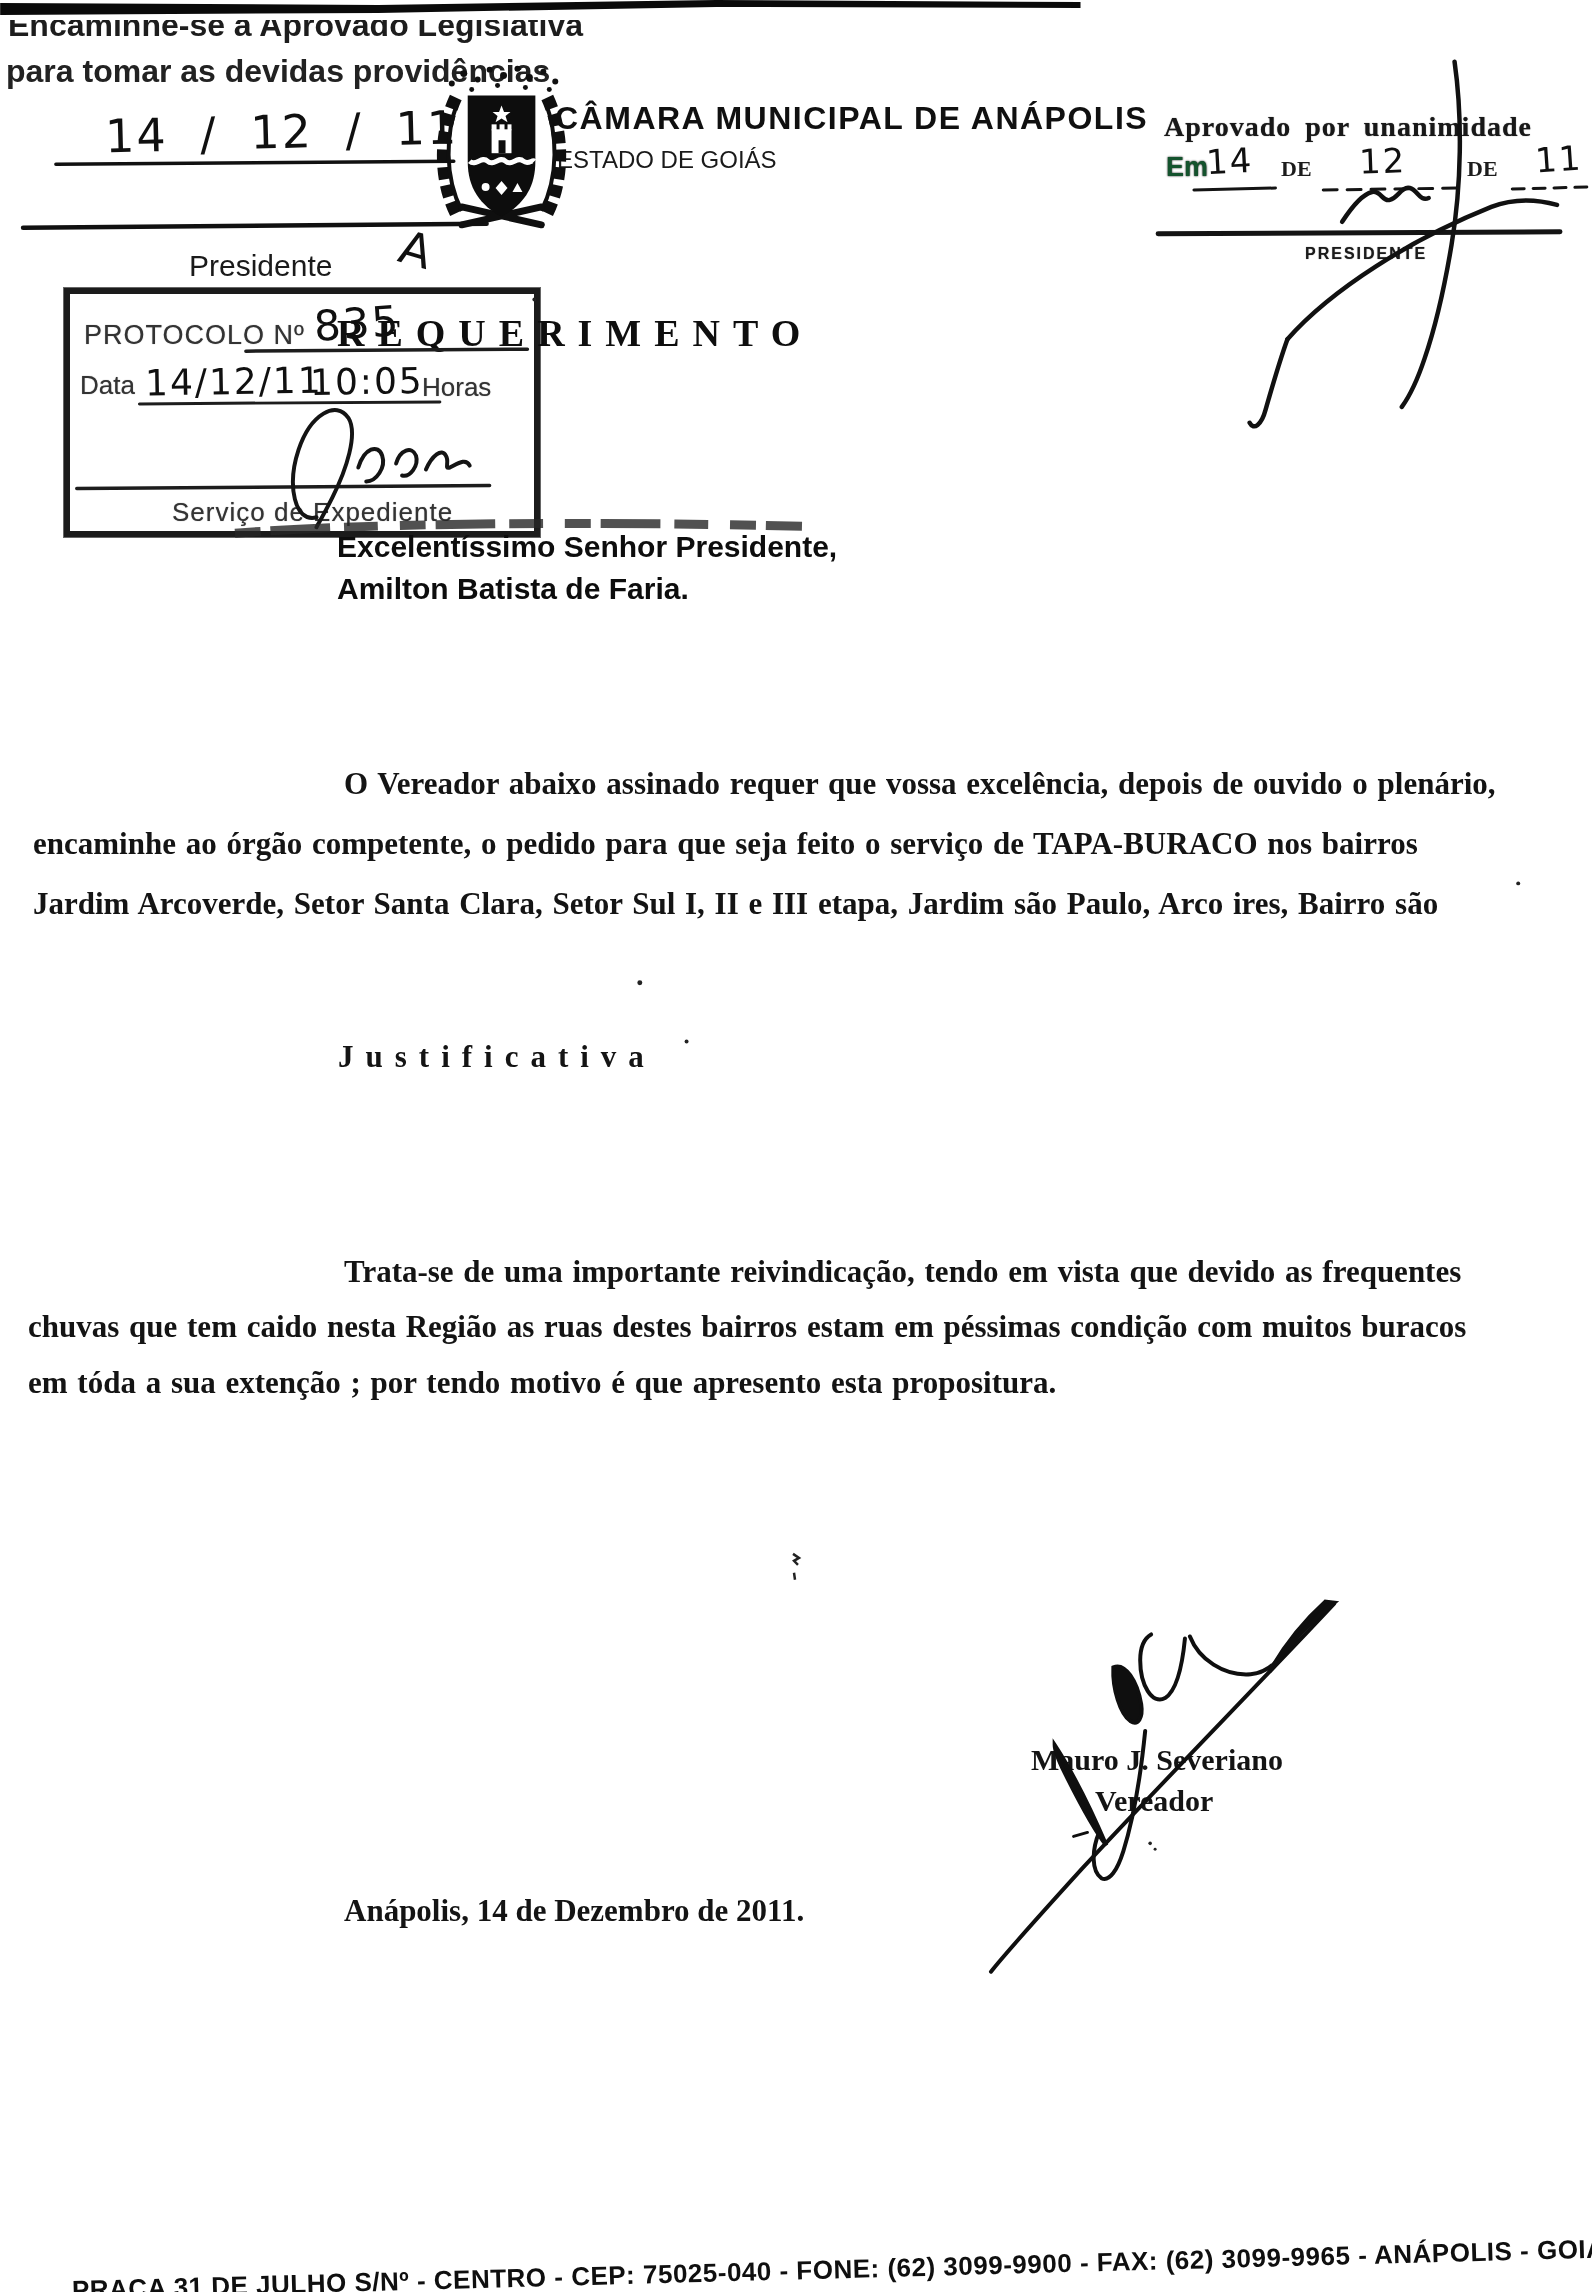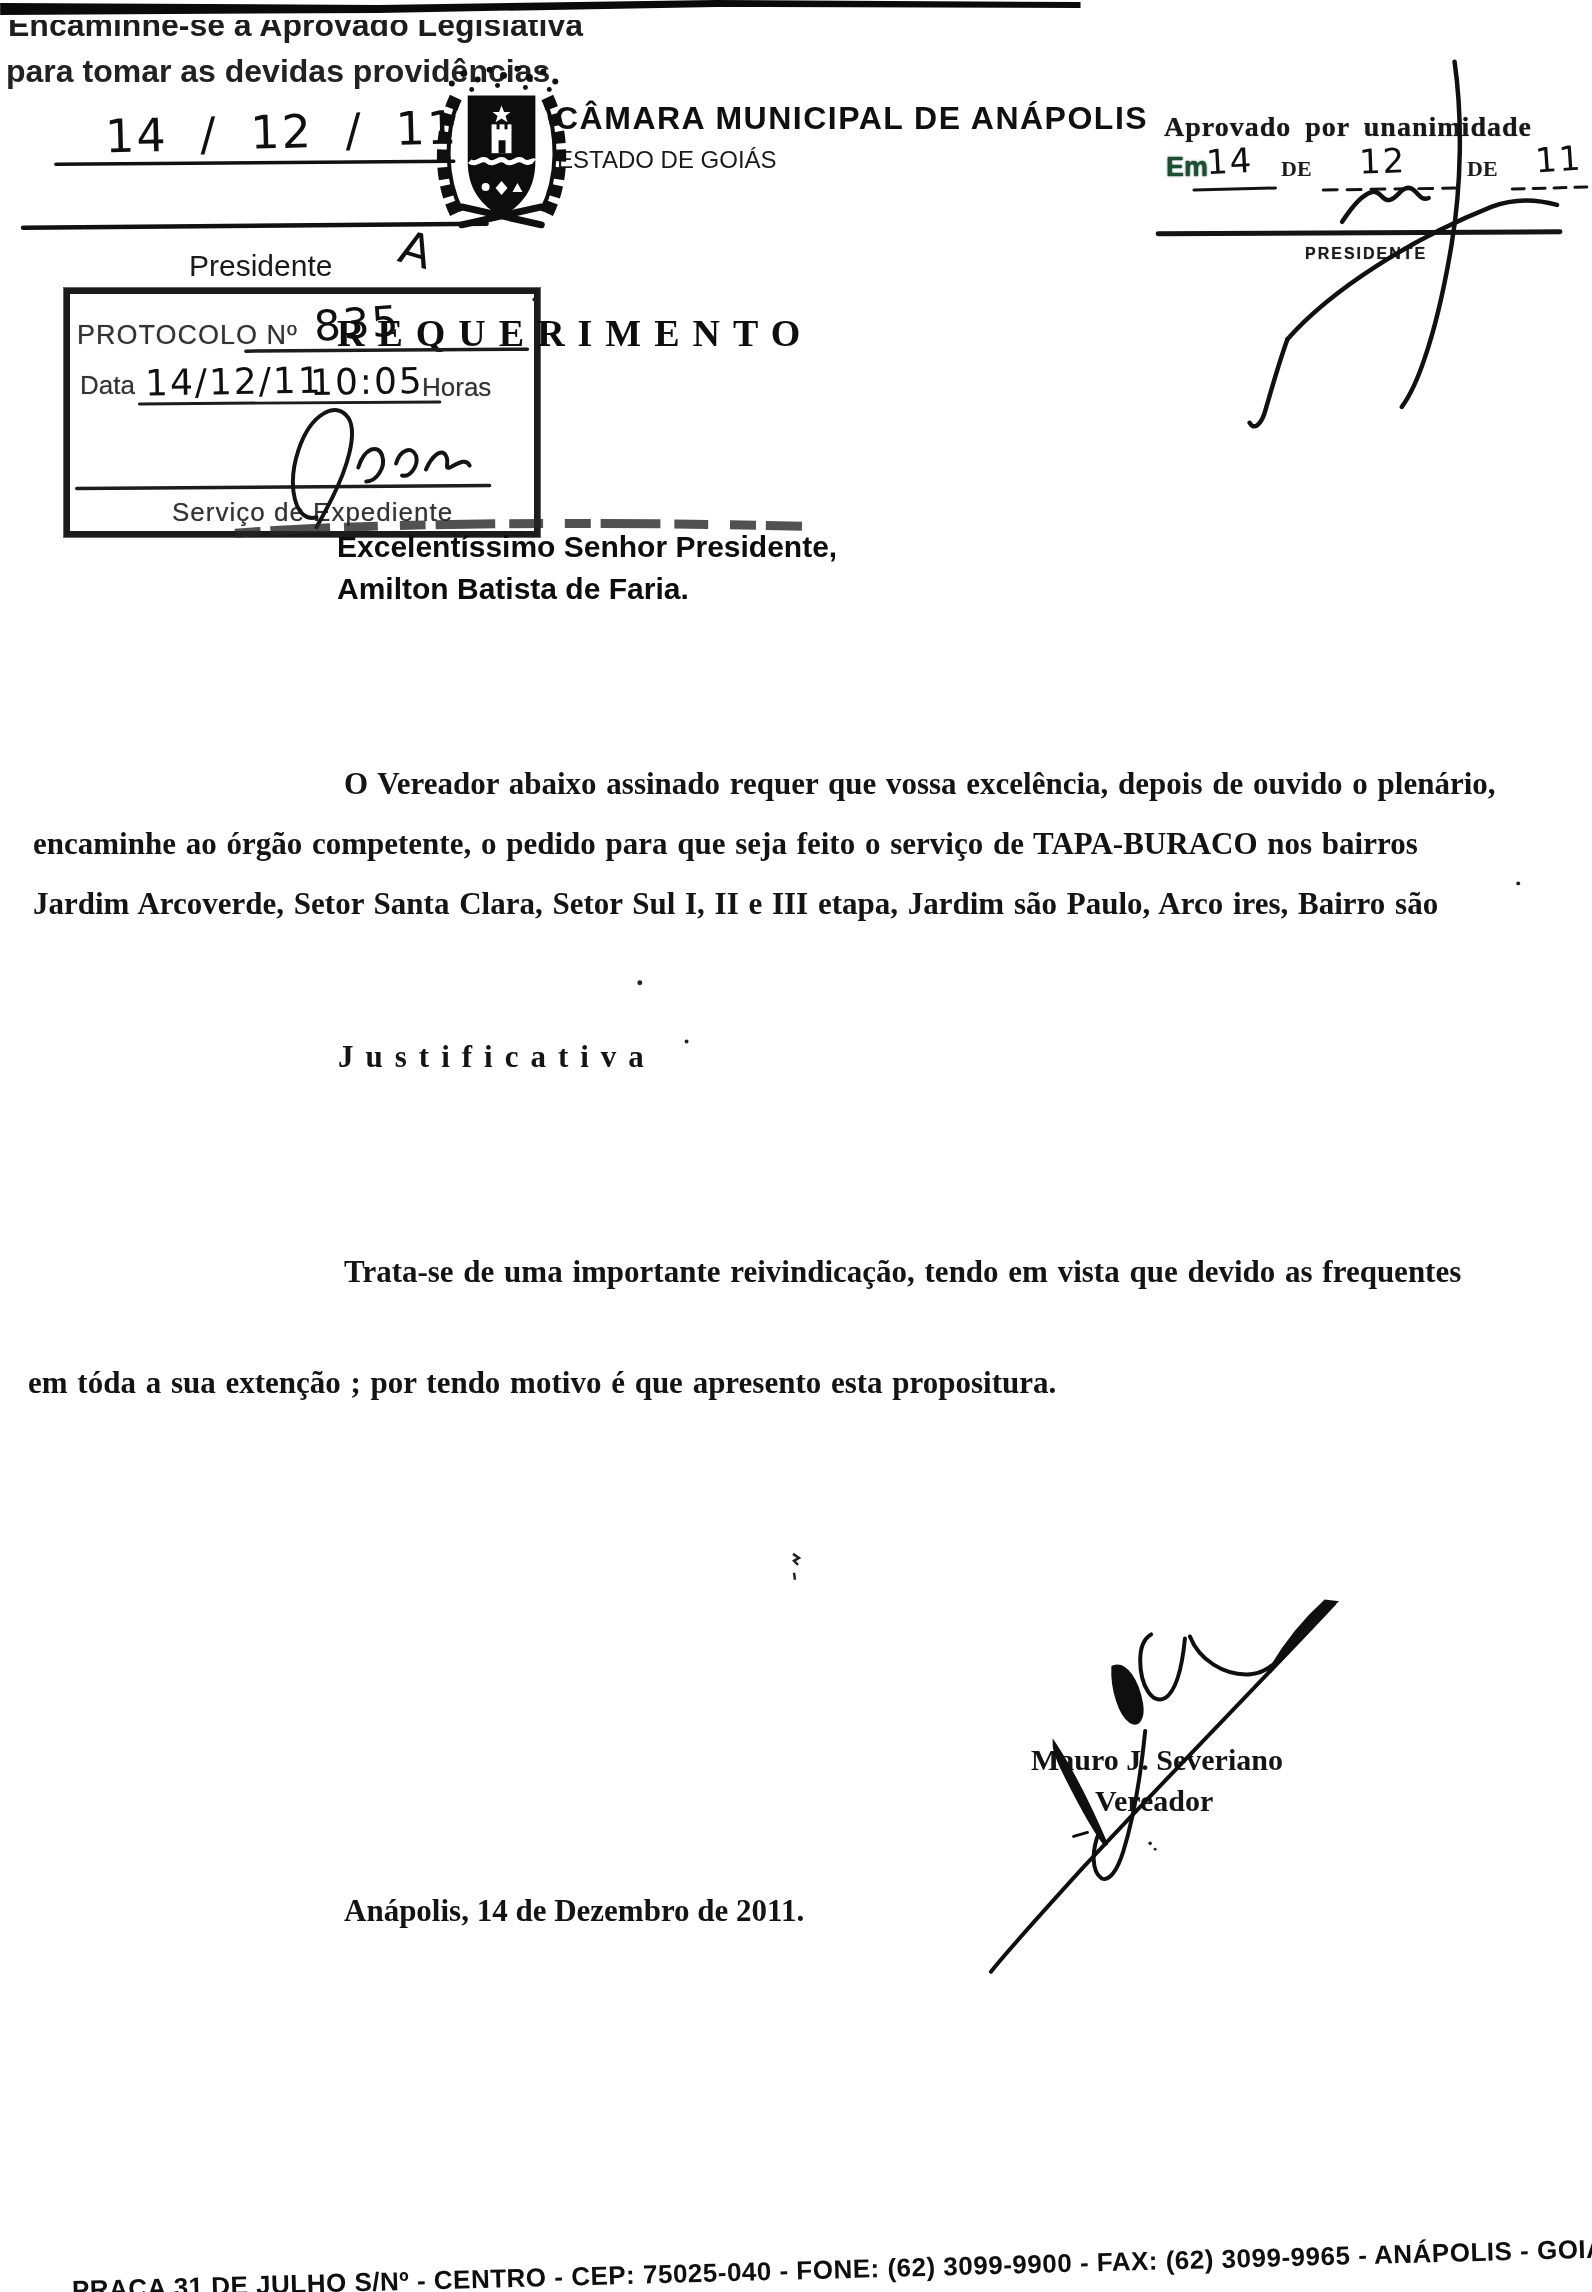--- a/index.html
+++ b/index.html
@@ -39,40 +39,41 @@
   <div class="abs txt serifb" style="left:1164px;top:111px;font-size:28px;word-spacing:6px;letter-spacing:1px;color:#181818;text-shadow:0 0 1px #555;">Aprovado por unanimidade</div>
   <div class="abs txt" style="left:1166px;top:152px;font-size:27px;font-weight:700;color:#14532d;text-shadow:0 0 2px #000;">Em</div>
   <div class="abs txt hw" style="left:1206px;top:141px;font-size:34px;transform:rotate(-3deg);">14</div>
   <div class="abs txt serifb" style="left:1281px;top:156px;font-size:22px;color:#1c1c1c;">DE</div>
   <div class="abs txt hw" style="left:1359px;top:141px;font-size:34px;transform:rotate(-2deg);">12</div>
   <div class="abs txt serifb" style="left:1467px;top:156px;font-size:22px;color:#1c1c1c;">DE</div>
   <div class="abs txt hw" style="left:1535px;top:139px;font-size:34px;transform:rotate(-4deg);">11</div>
   <div class="abs txt" style="left:1305px;top:245px;font-size:16px;font-weight:700;letter-spacing:2px;color:#1b1b1b;text-shadow:0 0 1px #666;">PRESIDENTE</div>
 
   <div class="abs protocol-box" style="left:64px;top:288px;width:464px;height:237px;"></div>
-  <div class="abs txt stamp" style="left:77px;top:320px;font-size:27px;letter-spacing:1px;z-index:2;">PROTOCOLO Nº</div>
+  <div class="abs txt stamp" style="left:84px;top:320px;font-size:27px;letter-spacing:1px;z-index:2;">PROTOCOLO Nº</div>
   <div class="abs txt hw" style="left:314px;top:299px;font-size:42px;transform:rotate(-4deg);z-index:4;">835</div>
   <div class="abs txt hw" style="left:400px;top:223px;font-size:46px;transform:rotate(16deg);z-index:4;">A</div>
   <div class="abs txt stamp" style="left:80px;top:370px;font-size:26px;">Data</div>
   <div class="abs txt hw" style="left:145px;top:361px;font-size:36px;transform:rotate(-1deg);">14/12/11</div>
   <div class="abs txt hw" style="left:310px;top:361px;font-size:36px;transform:rotate(-1deg);">10:05</div>
   <div class="abs txt stamp" style="left:422px;top:372px;font-size:26px;">Horas</div>
   <div class="abs txt stamp" style="left:172px;top:497px;font-size:26px;letter-spacing:1px;">Serviço de Expediente</div>
 
   <div class="abs txt serifb" style="left:337px;top:311px;font-size:38px;letter-spacing:13px;z-index:4;color:#0e0e0e;">REQUERIMENTO</div>
 
   <div class="abs txt" style="left:337px;top:530px;font-size:30px;font-weight:700;color:#0d0d0d;">Excelentíssimo Senhor Presidente,</div>
   <div class="abs txt" style="left:337px;top:572px;font-size:30px;font-weight:700;color:#0d0d0d;">Amilton Batista de Faria.</div>
 
   <div class="abs txt serifb" style="left:344px;top:766px;font-size:31px;word-spacing:2px;">O Vereador abaixo assinado requer que vossa excelência, depois de ouvido o plenário,</div>
   <div class="abs txt serifb" style="left:33px;top:826px;font-size:31px;word-spacing:2px;">encaminhe ao órgão competente, o pedido para que seja feito o serviço de TAPA-BURACO nos bairros</div>
   <div class="abs txt serifb" style="left:33px;top:886px;font-size:31px;word-spacing:2px;">Jardim Arcoverde, Setor Santa Clara, Setor Sul I, II e III etapa, Jardim são Paulo, Arco ires, Bairro são</div>
 
   <div class="abs txt serifb" style="left:338px;top:1039px;font-size:31px;letter-spacing:12px;">Justificativa</div>
   <div class="abs txt serifb" style="left:344px;top:1254px;font-size:31px;word-spacing:2px;">Trata-se  de uma  importante reivindicação, tendo em vista que devido as frequentes</div>
+  <div class="abs txt serifb" style="left:28px;top:1309px;font-size:31px;word-spacing:2px;">chuvas que tem caido nesta Região as ruas destes bairros estam em péssimas condição com muitos buracos</div>
   <div class="abs txt serifb" style="left:28px;top:1365px;font-size:31px;word-spacing:2px;">em tóda a sua extenção ; por tendo motivo é que apresento esta propositura.</div>
 
   <div class="abs txt serifb" style="left:1031px;top:1743px;font-size:30px;">Mauro J. Severiano</div>
   <div class="abs txt serifb" style="left:1095px;top:1784px;font-size:30px;">Vereador</div>
 
   <div class="abs txt serifb" style="left:344px;top:1893px;font-size:31px;">Anápolis, 14  de Dezembro  de 2011.</div>
 
   <div class="abs txt" style="left:72px;top:2275px;font-size:26px;font-weight:700;letter-spacing:0.5px;color:#0f0f0f;transform:rotate(-1.55deg);transform-origin:left center;">PRAÇA 31 DE JULHO S/Nº - CENTRO - CEP: 75025-040 - FONE: (62) 3099-9900 - FAX: (62) 3099-9965 - ANÁPOLIS - GOIÁS</div>
 
   <svg class="ink" width="1592" height="2292" viewBox="0 0 1600 2304">

